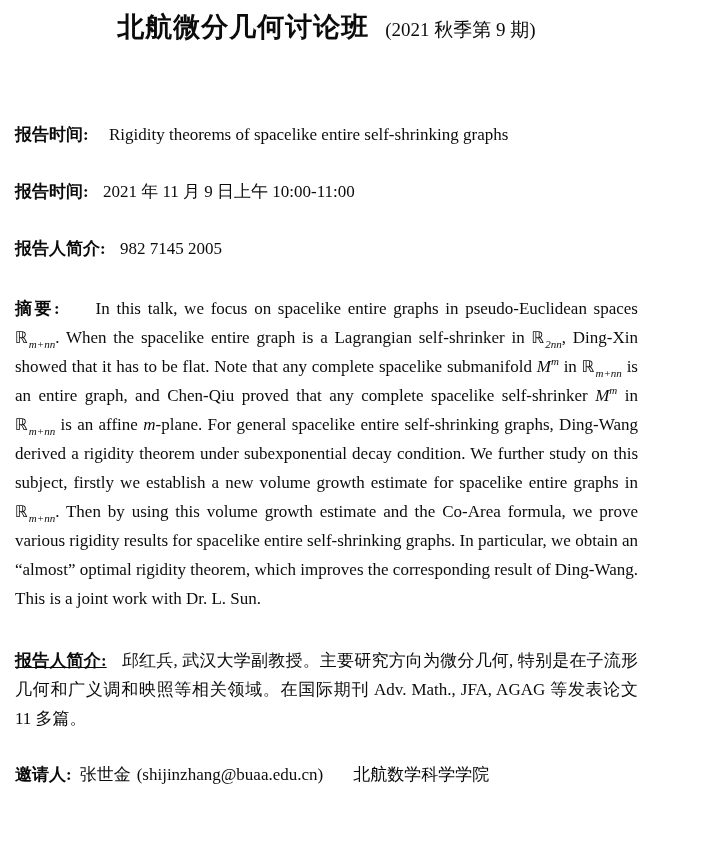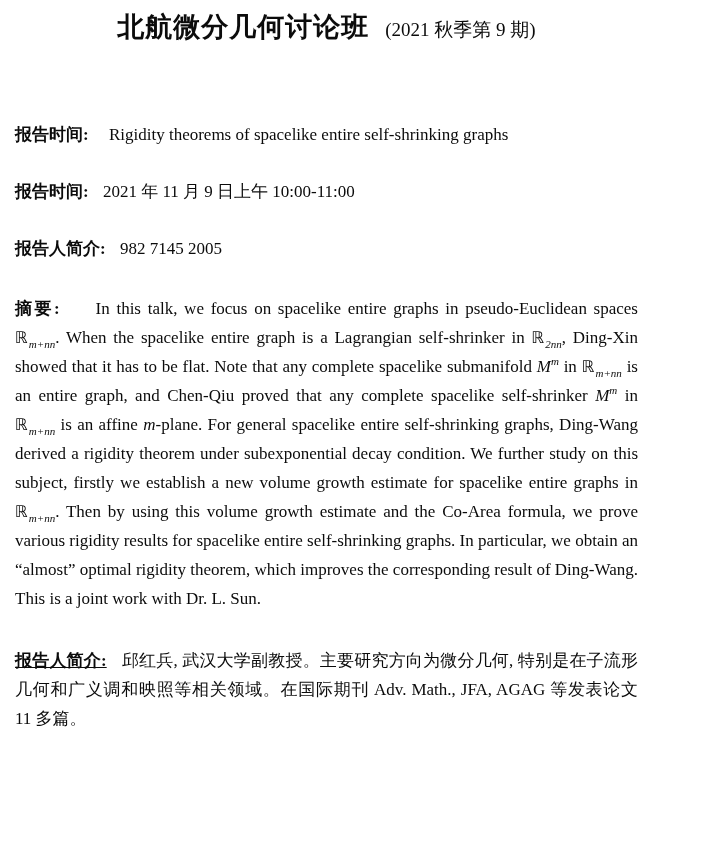--- a/index.html
+++ b/index.html
@@ -92,14 +92,17 @@
           </span></span> is an affine <span class="math"><span class="mvar">m</span></span>-plane. For general spacelike entire self-shrinking graphs, Ding-Wang derived a rigidity theorem under subexponential decay condition.  We further study on this subject, firstly we establish a new volume growth estimate for spacelike entire graphs in <span class="math"><span class="bb">ℝ</span><span class="supsub">
             <span>m+n</span>
             <span>n</span>
           </span></span>. Then by using this volume growth estimate and the Co-Area formula, we prove various rigidity results for spacelike entire self-shrinking graphs. In particular, we obtain an “almost” optimal rigidity theorem, which improves the corresponding result of Ding-Wang. This is a joint work with Dr. L. Sun.</span>
   </p>
 
   <p class="para bio">
     <span class="p-label">报告人简介:</span><span>邱红兵, 武汉大学副教授。主要研究方向为微分几何, 特别是在子流形几何和广义调和映照等相关领域。在国际期刊 Adv. Math., JFA, AGAG 等发表论文 11 多篇。</span>
   </p>
 
+  <div class="inviter">
+    <span class="f-label">邀请人:</span><span class="inviter-name">张世金</span><span class="inviter-email">(shijinzhang@buaa.edu.cn)</span><span class="inviter-affil">北航数学科学学院</span>
+  </div>
 
 </div>
 
 </body></html>

